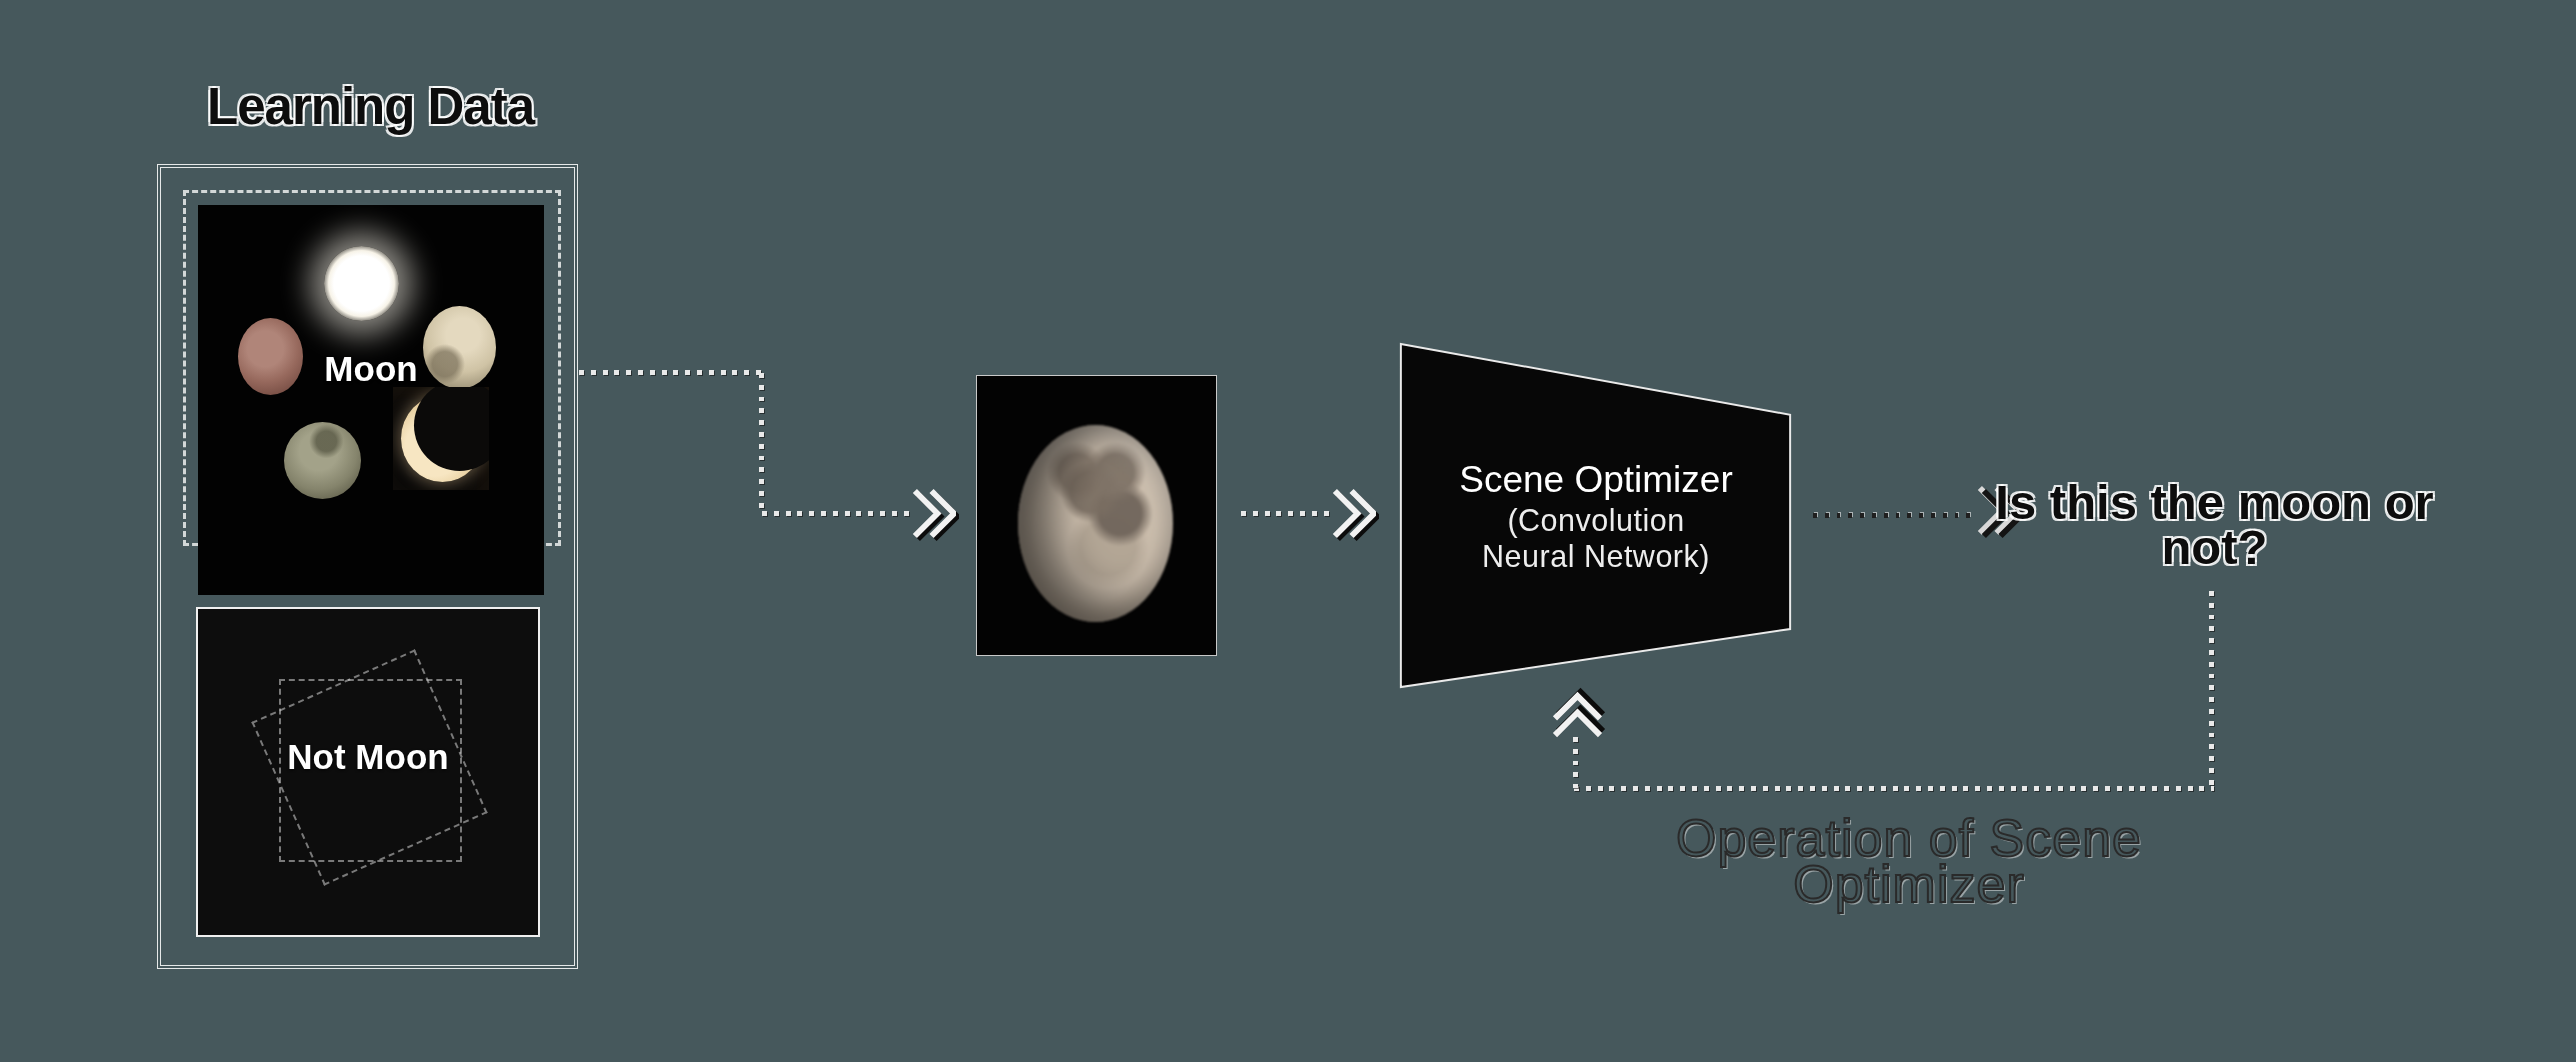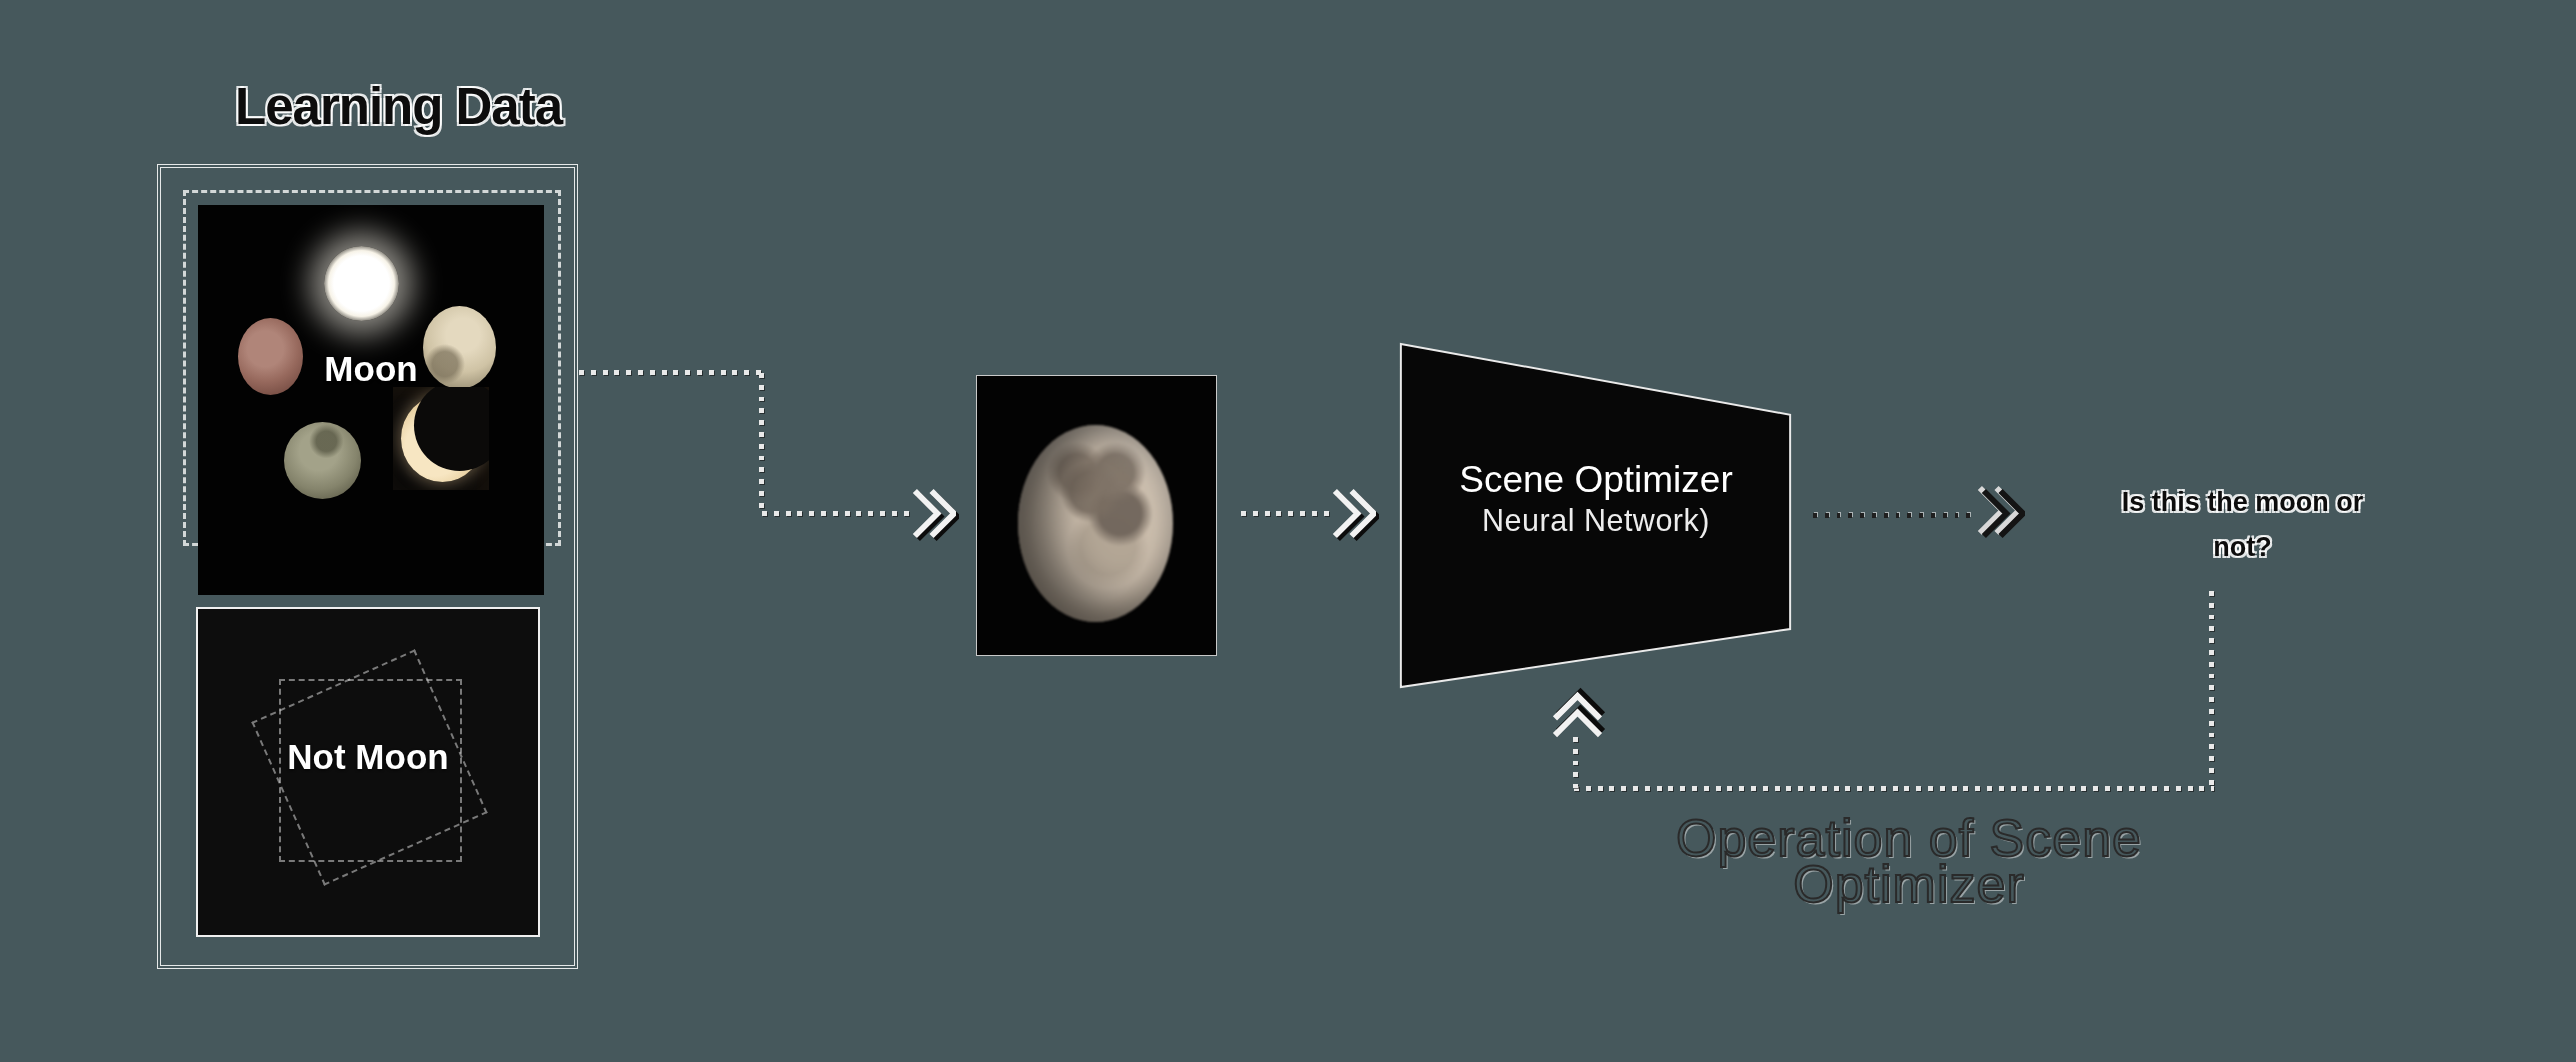--- a/index.html
+++ b/index.html
@@ -8,23 +8,23 @@
   }
   *{box-sizing:border-box;margin:0;padding:0}
   html,body{background:var(--bg);}
   body{font-family:"Liberation Sans","DejaVu Sans",sans-serif;}
   #canvas{position:relative;width:2576px;height:1063px;background:var(--bg);overflow:hidden}
   .abs{position:absolute}
 
   
   .halo-dark{color:var(--ink);font-weight:600;
     text-shadow:-2px -2px 0 rgba(255,255,255,.85),2px -2px 0 rgba(255,255,255,.85),
-                -2px 2px 0 rgba(255,255,255,.85),2px 2px 0 rgba(255,255,255,.85);margin-left:28px;}
+                -2px 2px 0 rgba(255,255,255,.85),2px 2px 0 rgba(255,255,255,.85);}
   .title{font-size:51px;letter-spacing:-1px;}
-  .question{font-size:27px;font-weight:700;text-align:center;line-height:45px;}
+  .question{font-size:49px;font-weight:700;text-align:center;line-height:45px;}
   .tile-label{color:var(--text-light);font-size:35px;font-weight:600;text-align:center;
     text-shadow:0 1px 3px rgba(0,0,0,.8);}
   .outline-label{font-size:52px;font-weight:400;text-align:center;line-height:46px;
     color:var(--bg);-webkit-text-stroke:2px #2a2a2a;letter-spacing:1px;
     text-shadow:2px 2px 0 rgba(255,255,255,.45);}
 
   
   .outer-box{border:4.9px double #e6e9e9;}
   .dashed-wrap{border:3px dashed #d3d8d8;}
   .black-tile{background:#020202;}
@@ -134,20 +134,21 @@
         <path d="M6,5 L29,28 L6,51" fill="none" stroke="currentColor" stroke-width="6"></path>
         <path d="M23,5 L46,28 L23,51" fill="none" stroke="currentColor" stroke-width="6"></path>
       </svg>
   </div>
 
   <svg class="abs" style="left:1393px;top:336px;" width="405" height="360" viewBox="0 0 412 366">
     <polygon points="8,8 404,80 404,298 8,357" fill="#070707" stroke="#eaeaea" stroke-width="2"></polygon>
   </svg>
   <div class="abs" style="left:1424px;top:457px;width:344px;">
     <div class="proc-title">Scene Optimizer</div>
+    <div class="proc-sub">(Convolution</div>
     <div class="proc-sub">Neural Network)</div>
   </div>
 
   <div class="abs dash-h dash-dark" style="left:1813px;top:513px;width:165px;"></div>
   <div class="abs chev-dark" style="left:1978px;top:486px;">
     <svg width="47" height="55" viewBox="0 0 48 56">
         <path d="M6,5 L29,28 L6,51" fill="none" stroke="currentColor" stroke-width="6"></path>
         <path d="M23,5 L46,28 L23,51" fill="none" stroke="currentColor" stroke-width="6"></path>
       </svg>
   </div>

